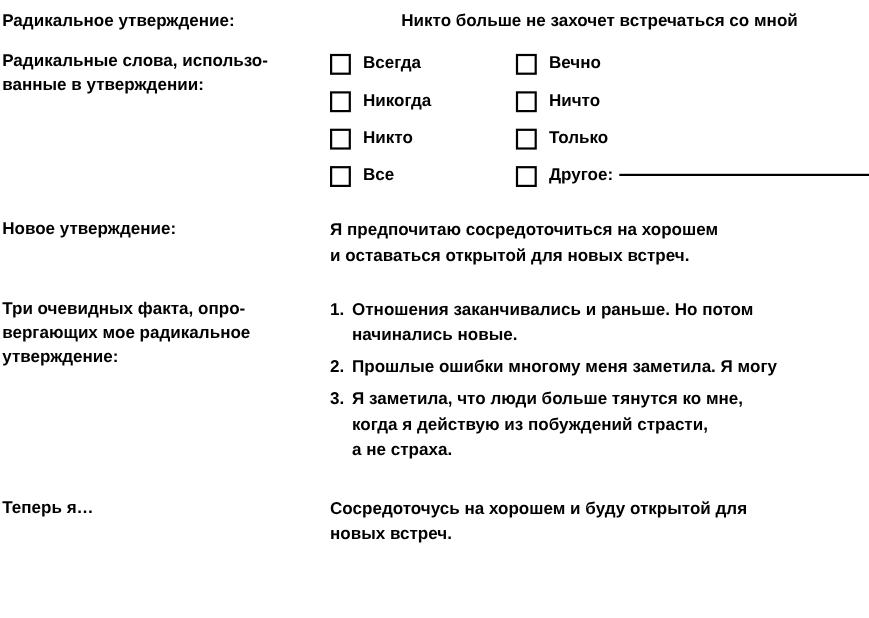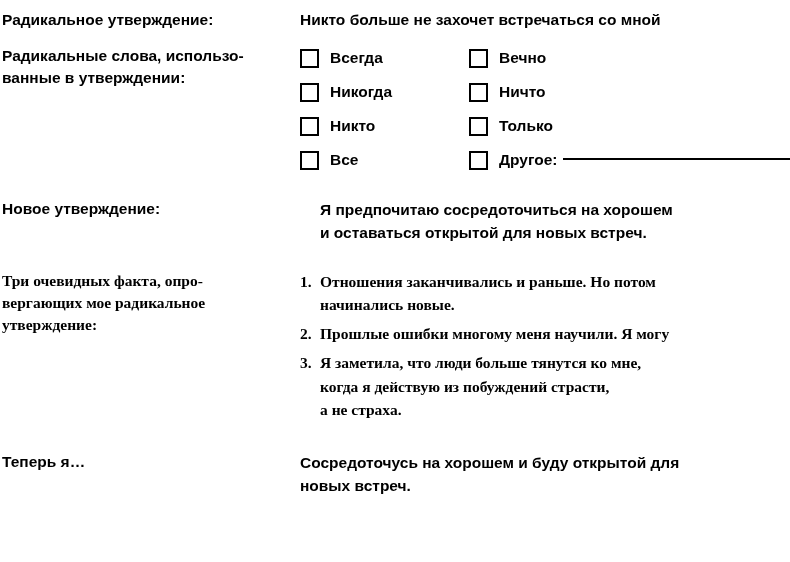--- a/index.html
+++ b/index.html
@@ -45,20 +45,21 @@
     line-height: 1.42;
   }
 
   
   .row-statement {
     padding-top: 9px;
   }
   .statement-text {
     font-weight: bold;
     font-size: 15.5px;
+    text-align: center;
   }
 
   
   .row-words {
     padding-top: 14px;
   }
   .checkbox-grid {
     display: flex;
     flex-direction: column;
     gap: 12px;
@@ -98,35 +99,33 @@
     flex: 1 1 auto;
     border-bottom: 2.5px solid #000;
     margin-left: 6px;
     margin-bottom: 3px;
     min-width: 40px;
   }
 
   
   .row-new {
     padding-top: 27px;
-    gap: 20px;
   }
   .para {
     font-weight: bold;
     font-size: 15.5px;
     line-height: 1.5;
   }
   .para div {
     white-space: nowrap;
   }
 
   
   .row-facts {
     padding-top: 25px;
-    font-family: Liberation Serif, serif;
   }
   .facts {
     display: flex;
     flex-direction: column;
     gap: 6px;
   }
   .fact {
     display: flex;
     font-weight: bold;
     font-size: 15.5px;
@@ -242,21 +241,21 @@
           <div class="fact-num">1.</div>
           <div class="fact-body">
             <div>Отношения заканчивались и раньше. Но потом</div>
             <div>начинались новые.</div>
           </div>
         </div>
 
         <div class="fact">
           <div class="fact-num">2.</div>
           <div class="fact-body">
-            <div>Прошлые ошибки многому меня научили. Я могу</div>
+            <div>Прошлые ошибки многому меня заметила. Я могу</div>
           </div>
         </div>
 
         <div class="fact">
           <div class="fact-num">3.</div>
           <div class="fact-body">
             <div>Я заметила, что люди больше тянутся ко мне,</div>
             <div>когда я действую из побуждений страсти,</div>
             <div>а не страха.</div>
           </div>

